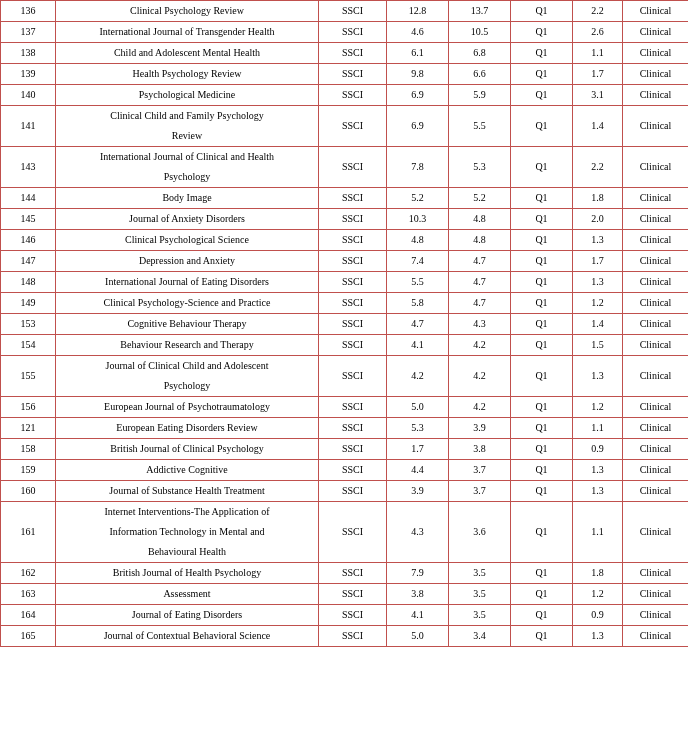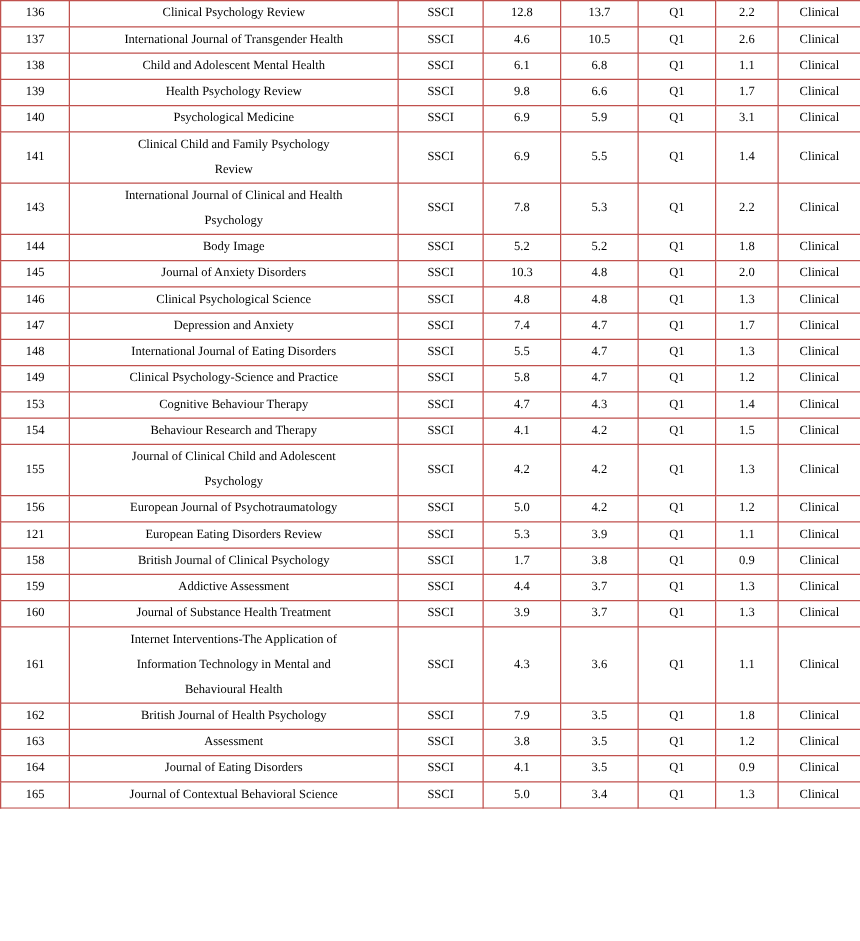--- a/index.html
+++ b/index.html
@@ -239,21 +239,21 @@
         <td class="cell-name">British Journal of Clinical Psychology</td>
         <td class="cell-index">SSCI</td>
         <td class="cell-if">1.7</td>
         <td class="cell-citescore">3.8</td>
         <td class="cell-quartile">Q1</td>
         <td class="cell-metric">0.9</td>
         <td class="cell-category">Clinical</td>
       </tr>
       <tr>
         <td class="cell-rank">159</td>
-        <td class="cell-name">Addictive Assessment</td>
+        <td class="cell-name">Addictive Cognitive</td>
         <td class="cell-index">SSCI</td>
         <td class="cell-if">4.4</td>
         <td class="cell-citescore">3.7</td>
         <td class="cell-quartile">Q1</td>
         <td class="cell-metric">1.3</td>
         <td class="cell-category">Clinical</td>
       </tr>
       <tr>
         <td class="cell-rank">160</td>
         <td class="cell-name">Journal of Substance Health Treatment</td>

